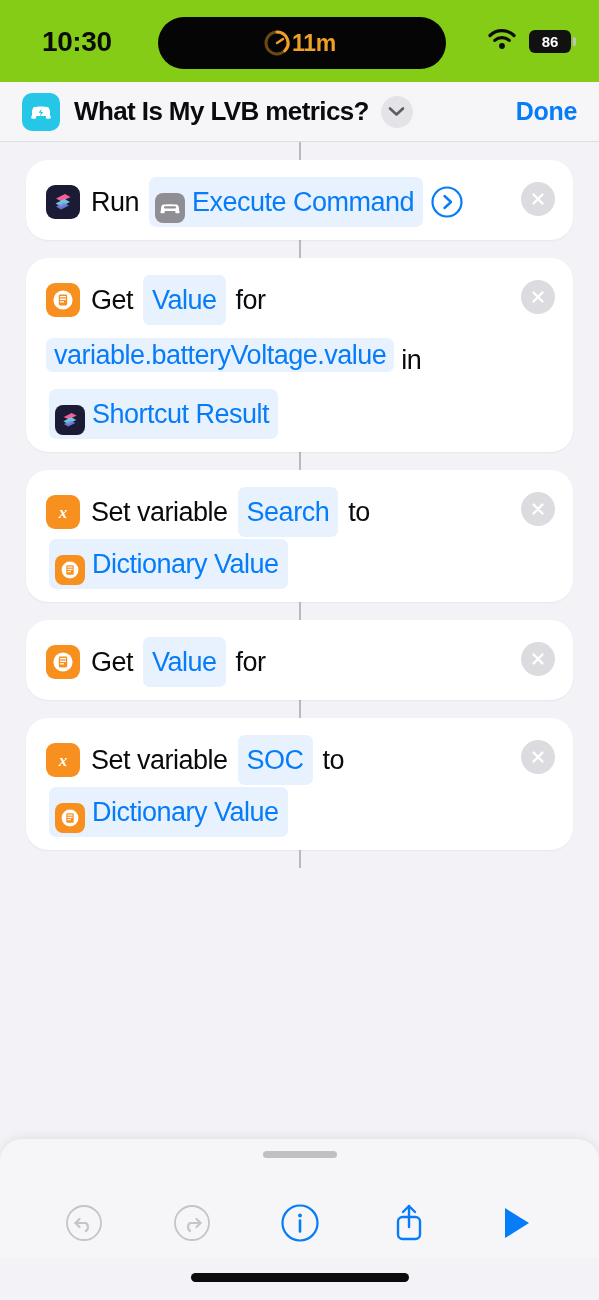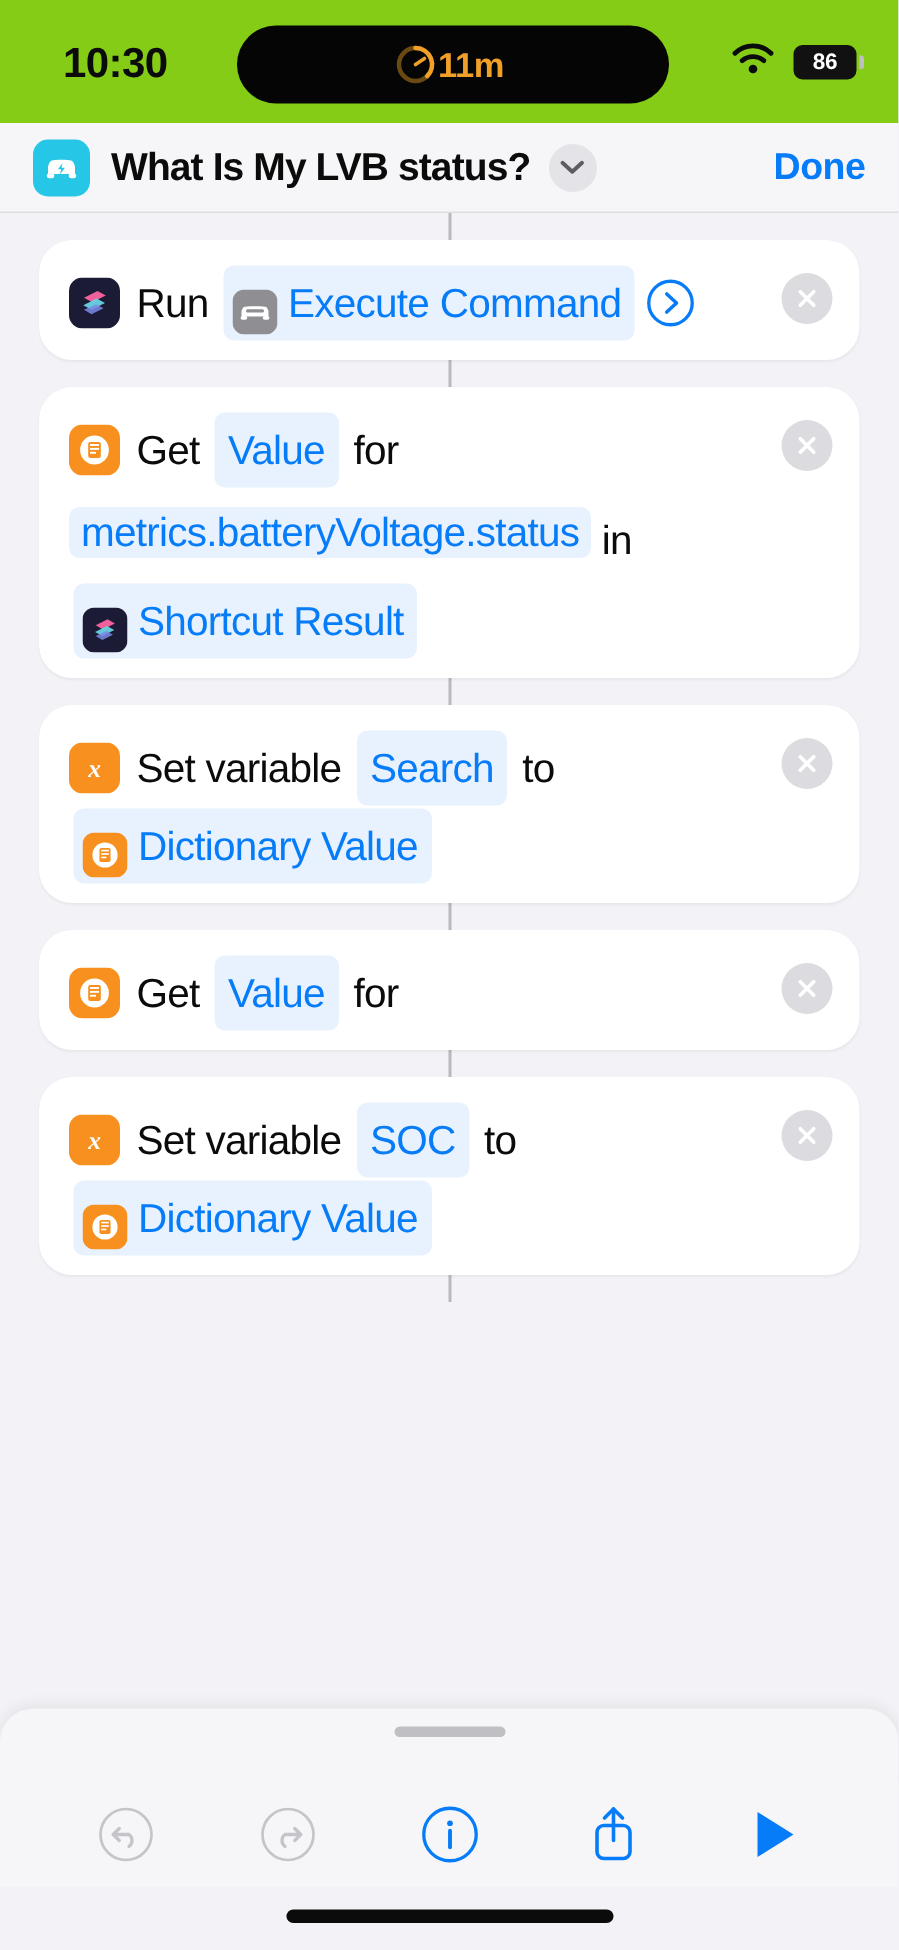--- a/index.html
+++ b/index.html
@@ -183,21 +183,21 @@
 
   <div class="navbar">
     <span class="app-icon">
       <svg width="26" height="26" viewBox="0 0 26 26">
         <path d="M4 17 L4 12.5 C4 11.6 5 8.6 6.2 8.1 C8.6 7.2 17.4 7.2 19.8 8.1 C21 8.6 22 11.6 22 12.5 L22 17 Z" fill="#fff"></path>
         <rect x="3.2" y="16.6" width="5" height="3.2" rx="1.4" fill="#fff"></rect>
         <rect x="17.8" y="16.6" width="5" height="3.2" rx="1.4" fill="#fff"></rect>
         <path d="M13.7 9.6 L10.6 13.8 L12.8 13.8 L11.9 17.4 L15.3 12.9 L13 12.9 Z" fill="#26c6e6"></path>
       </svg>
     </span>
-    <span class="nav-title">What Is My LVB status?</span>
+    <span class="nav-title">What Is My LVB metrics?</span>
     <span class="chev-btn">
       <svg width="17" height="11" viewBox="0 0 17 11">
         <path d="M2 2.5 L8.5 8.5 L15 2.5" fill="none" stroke="#5c5c63" stroke-width="2.6" stroke-linecap="round" stroke-linejoin="round"></path>
       </svg>
     </span>
     <span class="nav-done">Done</span>
   </div>
 
   <div class="list">
 
@@ -251,21 +251,21 @@
             <rect x="14" y="13" width="6" height="1.3" fill="#fff"></rect>
             <rect x="14" y="15.6" width="6" height="1.3" fill="#fff"></rect>
             <rect x="14" y="18.2" width="4" height="1.3" fill="#fff"></rect>
           </svg>
         </span>
         <span class="seg plain">Get</span>
         <span class="seg token">Value</span>
         <span class="seg plain">for</span>
       </div>
       <div style="margin-top:4px; padding-right:46px;">
-        <span class="longtok">metrics.batteryVoltage.status</span><span class="seg plain">in</span>
+        <span class="longtok">variable.batteryVoltage.value</span><span class="seg plain">in</span>
       </div>
       <div style="margin-top:4px; font-size:0;">
         <span class="seg icon-token">
           <span class="mini">
             <svg width="30" height="30" viewBox="0 0 30 30">
               <rect width="30" height="30" rx="8" fill="#1c1b35"></rect>
               <path d="M8.8 11.9 L16.7 7.9 L21.6 10.6 L13.7 14.6 Z" fill="#f0609a"></path>
               <path d="M8.4 16.3 L16.3 12.3 L21.2 15 L13.3 19 Z" fill="#6ad8e8" opacity="0.92"></path>
               <path d="M8.8 19 L15.9 15.7 L20.3 18.1 L13.2 21.6 Z" fill="#7b8ae8" opacity="0.85"></path>
             </svg>

